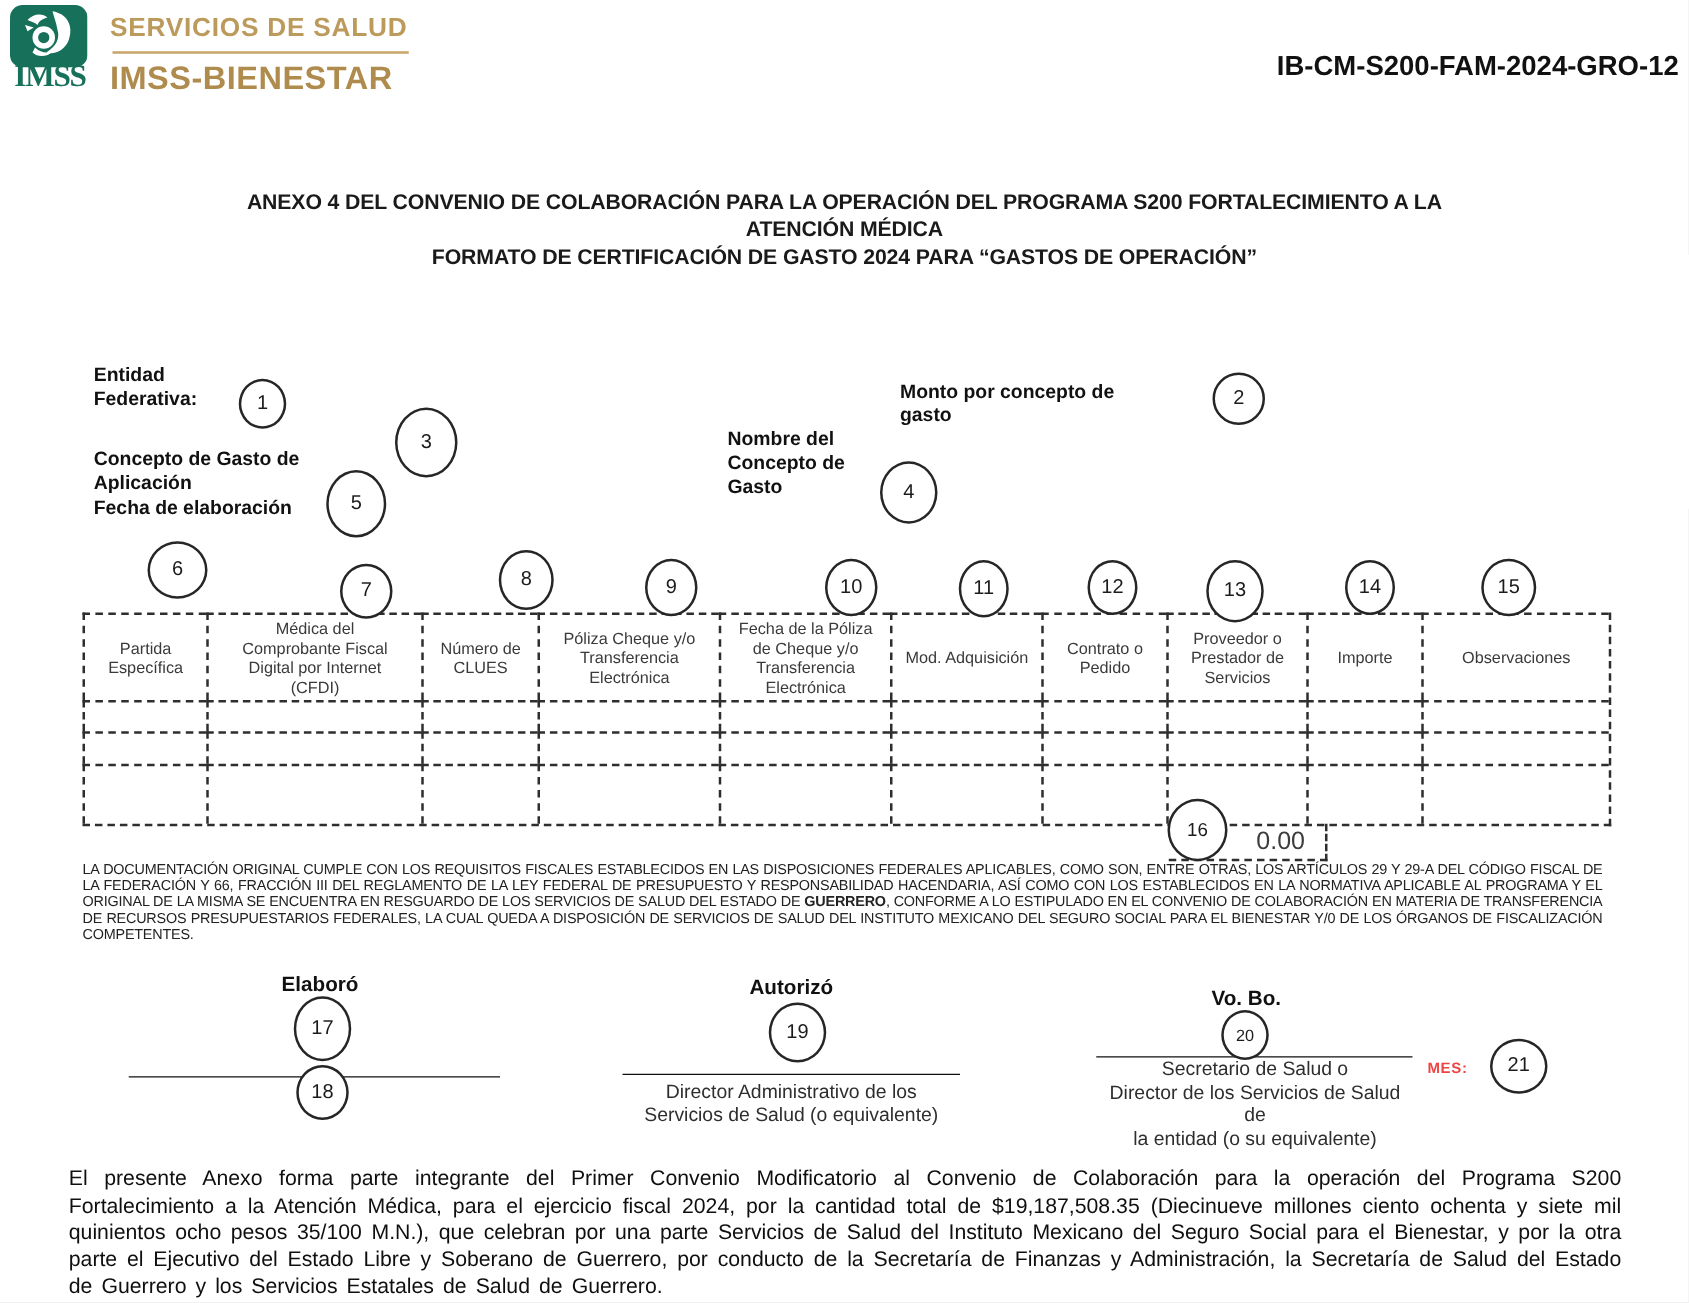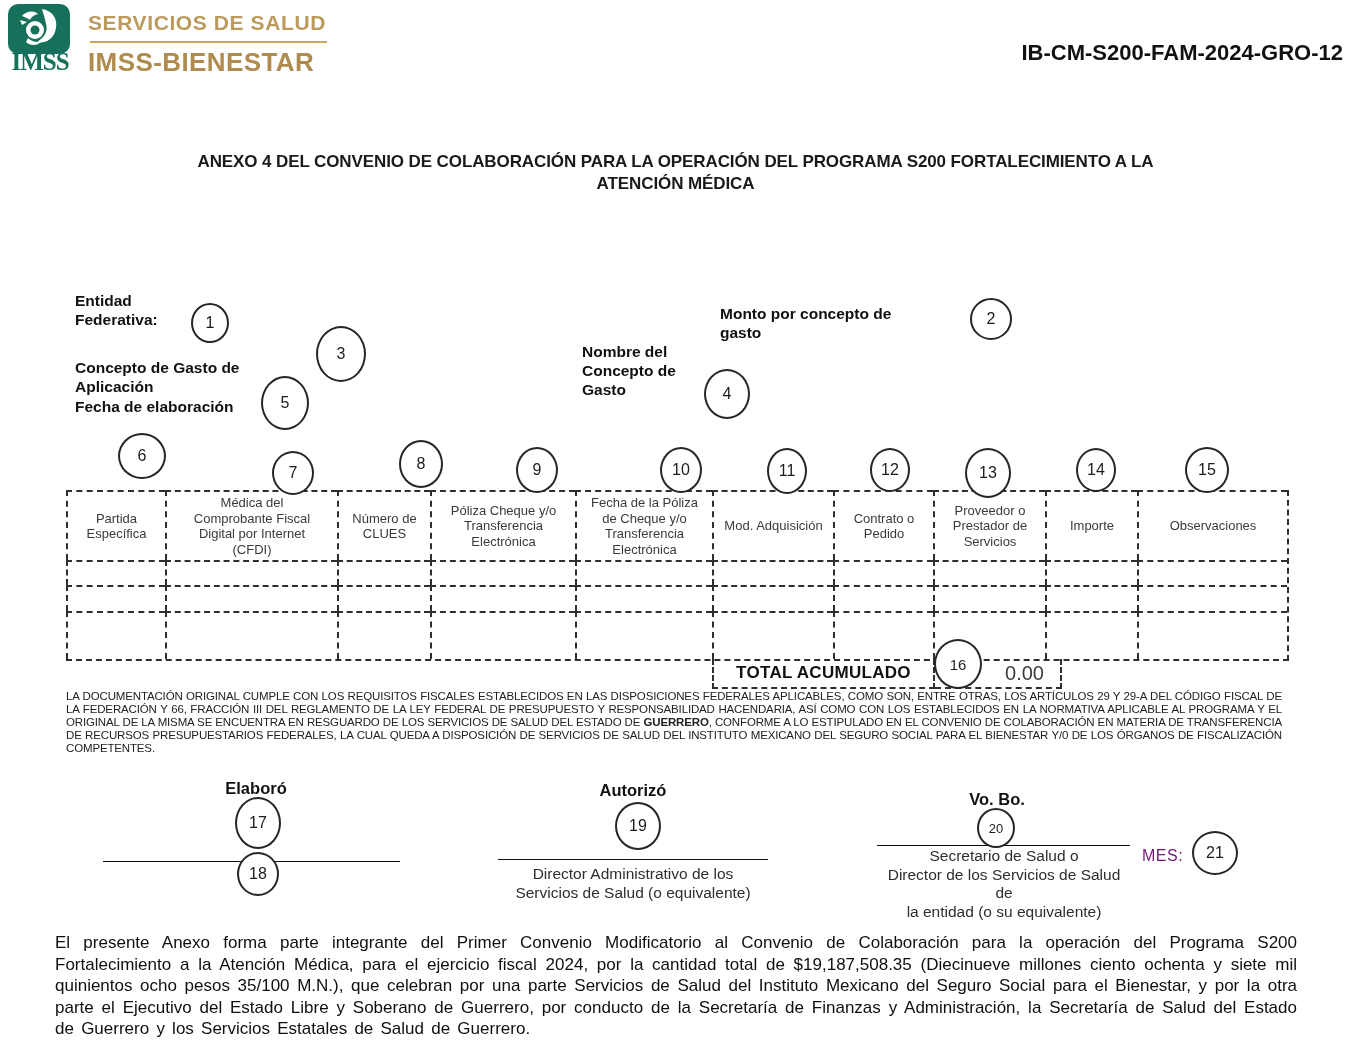--- a/index.html
+++ b/index.html
@@ -84,21 +84,21 @@
   .legal{
     position:absolute;left:66px;top:690px;width:1216px;
     font-size:11.5px;line-height:13px;text-align:justify;
     letter-spacing:-0.15px;color:#222;
   }
   .legal b{font-weight:700;}
   
   .sig-title{position:absolute;font-weight:700;font-size:16.5px;color:#111;text-align:center;}
   .sig-line{position:absolute;border-top:1.6px solid #111;height:0;z-index:1;}
   .sig-caption{position:absolute;font-size:15.5px;line-height:18.5px;color:#2e2e2e;text-align:center;}
-  .mes-label{position:absolute;left:1142px;top:847px;font-size:16px;color:#701a75;letter-spacing:0.5px;}
+  .mes-label{position:absolute;left:1142px;top:847px;font-size:12px;color:#ef4444;letter-spacing:0.5px;font-weight:bold;}
   
   .footer-par{
     position:absolute;left:55px;top:932px;width:1242px;
     font-size:17px;line-height:21.5px;text-align:justify;color:#0f0f0f;
     word-spacing:2.5px;
   }
 </style>
 </head>
 <body>
 
@@ -117,20 +117,21 @@
   </div>
   <div class="logo-imss-word">IMSS</div>
   <div class="brand-servicios">SERVICIOS DE SALUD</div>
   <div class="brand-rule"></div>
   <div class="brand-bienestar">IMSS-BIENESTAR</div>
   <div class="doc-code">IB-CM-S200-FAM-2024-GRO-12</div>
 
   <div class="title">
     <div>ANEXO 4 DEL CONVENIO DE COLABORACIÓN PARA LA OPERACIÓN DEL PROGRAMA S200 FORTALECIMIENTO A LA</div>
     <div>ATENCIÓN MÉDICA</div>
+    <div>FORMATO DE CERTIFICACIÓN DE GASTO 2024 PARA “GASTOS DE OPERACIÓN”</div>
   </div>
 
   <div class="flabel lb-entidad">Entidad Federativa:</div>
   <div class="flabel lb-monto">Monto por concepto de gasto</div>
   <div class="flabel lb-concepto">Concepto de Gasto de Aplicación</div>
   <div class="flabel lb-nombre">Nombre del Concepto de Gasto</div>
   <div class="flabel lb-fecha">Fecha de elaboración</div>
 
   <div class="circle" style="left:191px;top:303px;width:38px;height:40px">1</div>
   <div class="circle" style="left:970px;top:298px;width:42px;height:42px">2</div>
@@ -194,21 +195,20 @@
       <div class="cell"></div>
       <div class="cell"></div>
       <div class="cell"></div>
       <div class="cell"></div>
       <div class="cell"></div>
       <div class="cell"></div>
       <div class="cell"></div>
       <div class="cell"></div>
   </div>
 
-  <div class="total-label-cell">TOTAL ACUMULADO</div>
   <div class="total-value-cell">0.00</div>
 
   <div class="legal">
     <span>LA DOCUMENTACIÓN ORIGINAL CUMPLE CON LOS REQUISITOS FISCALES ESTABLECIDOS EN LAS DISPOSICIONES FEDERALES APLICABLES, COMO SON, ENTRE OTRAS, LOS ARTÍCULOS 29 Y 29-A DEL CÓDIGO FISCAL DE LA FEDERACIÓN Y 66, FRACCIÓN III DEL REGLAMENTO DE LA LEY FEDERAL DE PRESUPUESTO Y RESPONSABILIDAD HACENDARIA, ASÍ COMO CON LOS ESTABLECIDOS EN LA NORMATIVA APLICABLE AL PROGRAMA Y EL ORIGINAL DE LA MISMA SE ENCUENTRA EN RESGUARDO DE LOS SERVICIOS DE SALUD DEL ESTADO DE </span><b>GUERRERO</b><span>, CONFORME A LO ESTIPULADO EN EL CONVENIO DE COLABORACIÓN EN MATERIA DE TRANSFERENCIA DE RECURSOS PRESUPUESTARIOS FEDERALES, LA CUAL QUEDA A DISPOSICIÓN DE SERVICIOS DE SALUD DEL INSTITUTO MEXICANO DEL SEGURO SOCIAL PARA EL BIENESTAR Y/0 DE LOS ÓRGANOS DE FISCALIZACIÓN COMPETENTES.</span>
   </div>
 
   <div class="sig-title" style="left:156px;top:779px;width:200px">Elaboró</div>
   <div class="sig-line" style="left:103px;top:861px;width:297px"></div>
 
   <div class="sig-title" style="left:533px;top:781px;width:200px">Autorizó</div>

